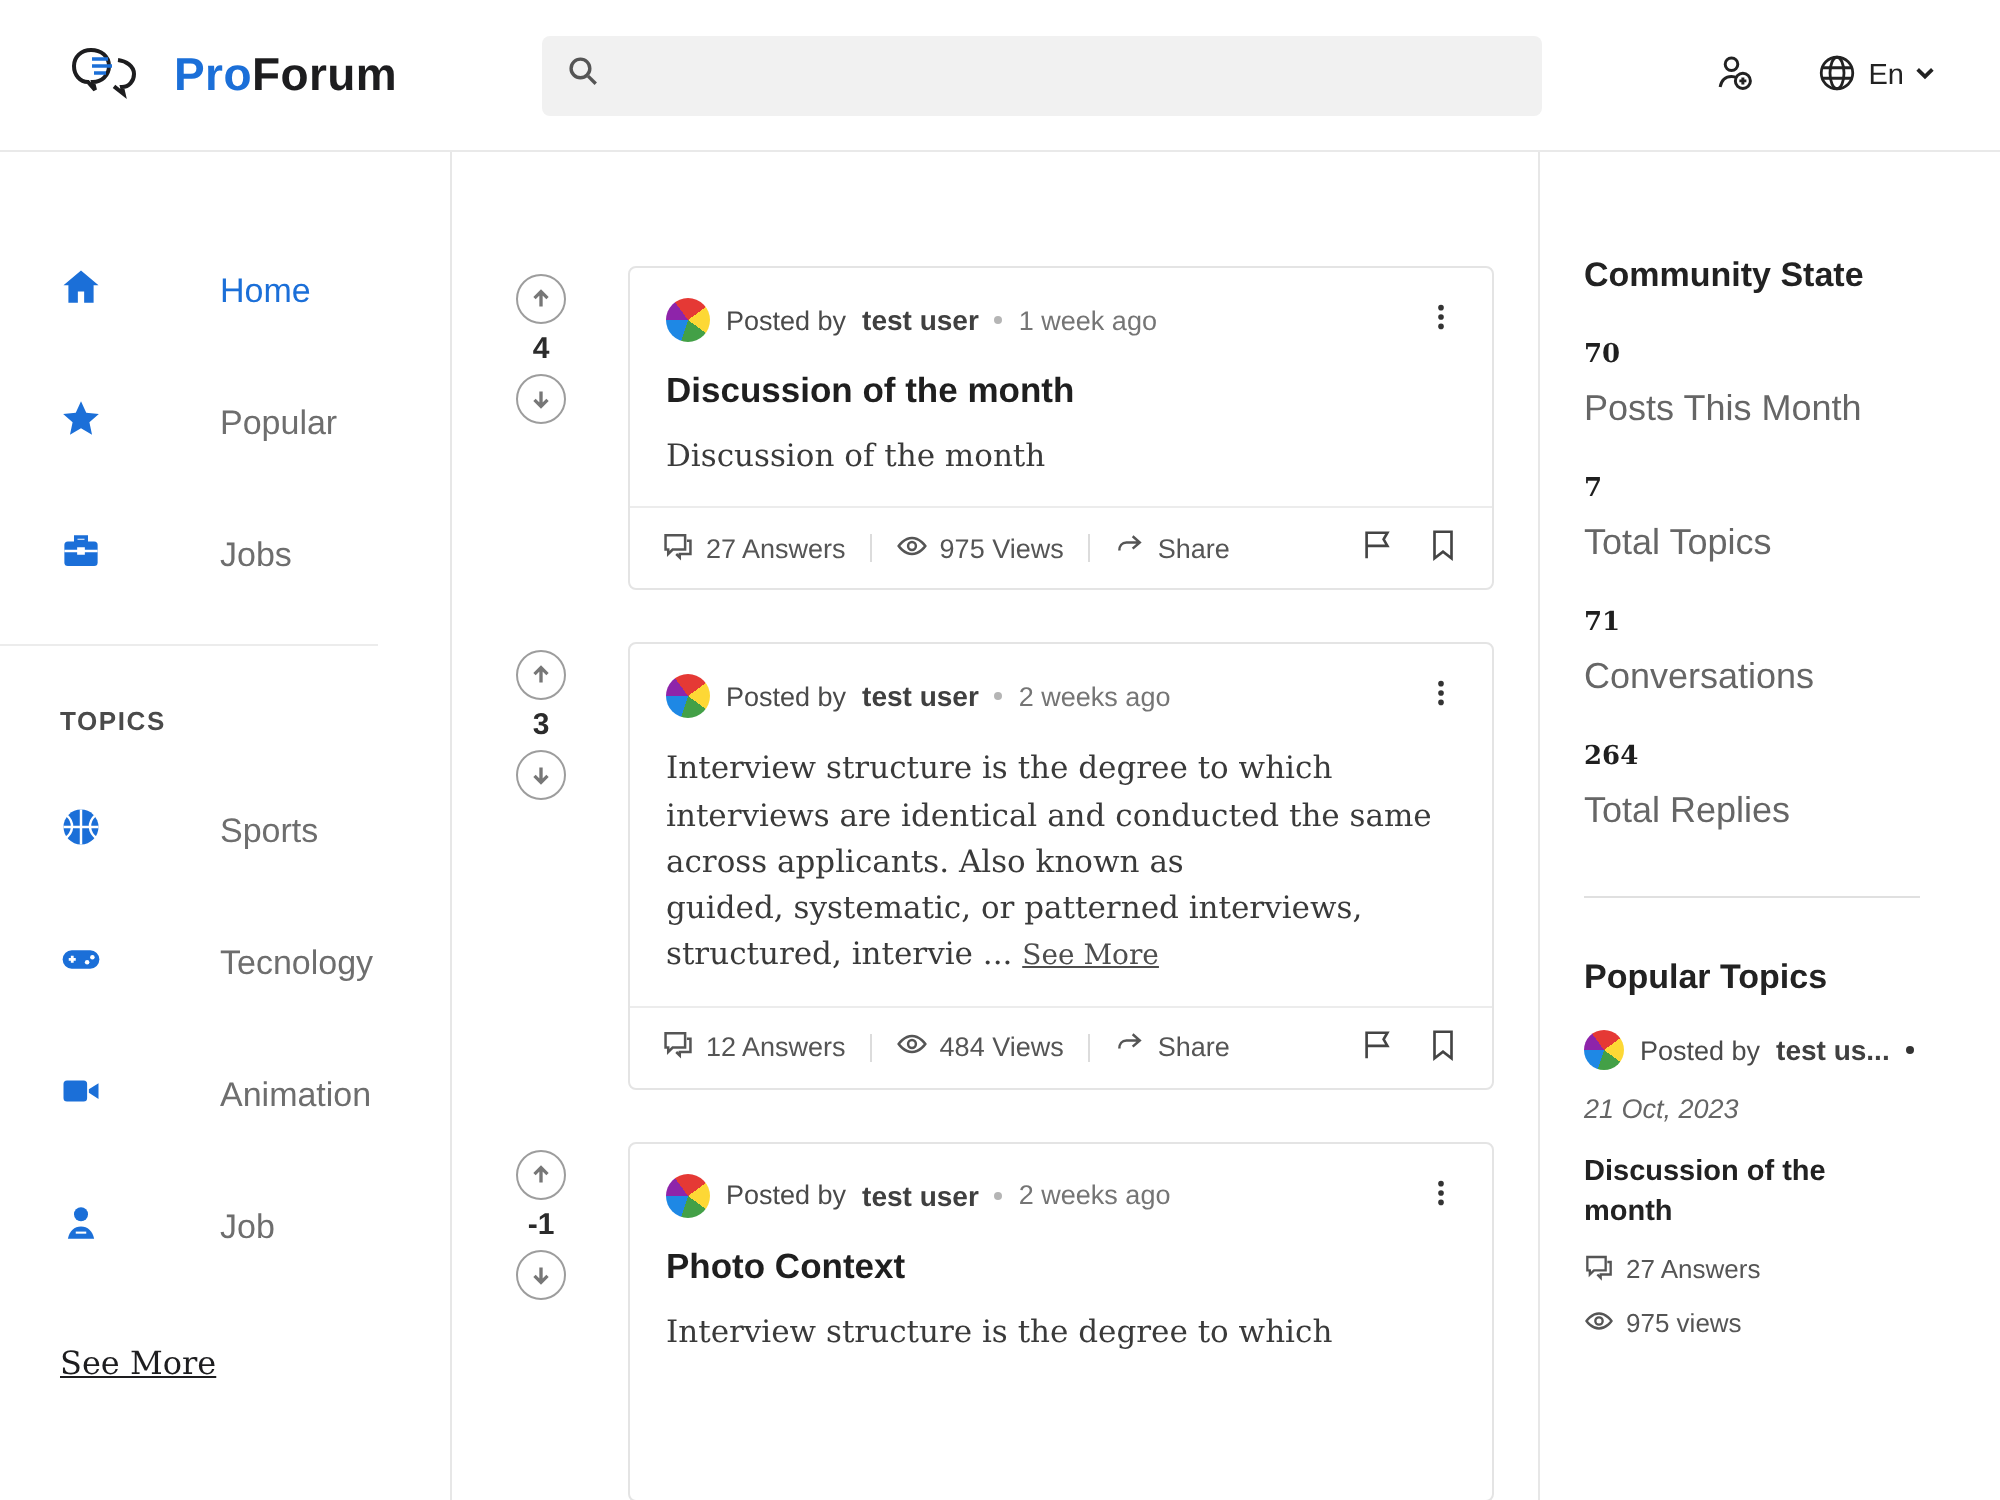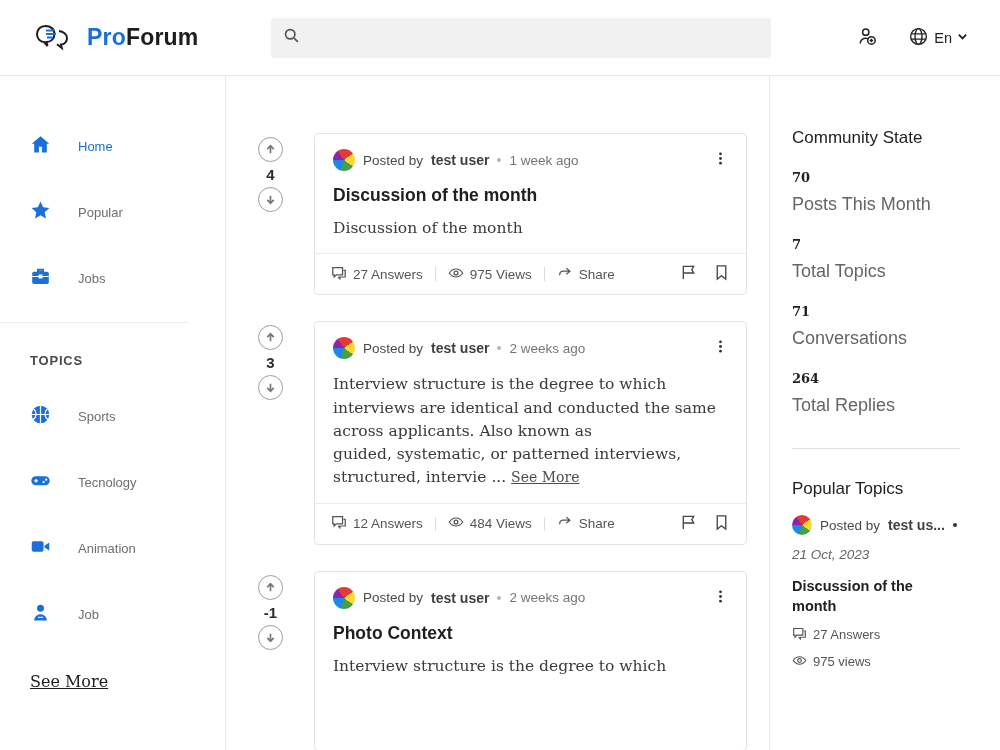--- a/index.html
+++ b/index.html
@@ -30,21 +30,21 @@
   .content { flex:1; display:flex; min-height:0; }
   aside.left { width:226px; flex:0 0 226px; border-right:1px solid #e7e7e7; padding-top:48px; }
   main.feed { width:544px; flex:0 0 544px; border-right:1px solid #e7e7e7;
     padding:57px 22px 0 32px; overflow:hidden; }
   aside.right { flex:1; padding:52px 20px 0 22px; overflow:hidden; }
 
   
   .nav-item { display:flex; align-items:center; gap:27px; padding:0 0 0 30px;
     height:44px; margin-bottom:22px; cursor:pointer; }
   .nav-item svg { width:21px; height:21px; flex:0 0 auto; }
-  .nav-label { font-size:13px; color:#6e6e6e; }
+  .nav-label { font-size:17px; color:#6e6e6e;margin-left:32px; }
   .nav-item.active .nav-label { color:#1b6fd8; }
   .side-divider { border:none; border-top:1px solid #ececec; margin:8px 36px 30px 0; }
   .topics-heading { font-size:13px; font-weight:bold; color:#4a4a4a;
     letter-spacing:0.8px; padding-left:30px; margin:18px 0 26px; }
   .see-more-side { display:inline-block; margin:14px 0 0 30px;
     font-family:"DejaVu Serif", serif; font-size:16px; color:#1d1d1f;
     text-decoration:underline; cursor:pointer; }
 
   
   .post-row { display:flex; margin-bottom:26px; }
@@ -78,21 +78,21 @@
   .foot-item { display:flex; align-items:center; gap:6px; font-size:13.5px;
     color:#555; cursor:pointer; }
   .foot-item svg { width:16px; height:16px; }
   .foot-sep { width:1px; height:14px; background:#dcdcdc; }
   .foot-right { margin-left:auto; display:flex; align-items:center; gap:16px; }
   .foot-right button { background:none; border:none; cursor:pointer; color:#444;
     display:flex; align-items:center; }
   .foot-right svg { width:17px; height:17px; }
 
   
-  .community-heading, .popular-heading { font-size:17px; font-weight:normal; color:#222; }
+  .community-heading, .popular-heading { font-size:17px; font-weight:bold; color:#222; }
   .stat-block { margin-top:22px; }
   .stat-value { font-family:"DejaVu Serif", serif; font-size:13px; font-weight:bold;
     color:#1f1f1f; }
   .stat-label { font-size:18px; color:#666; margin-top:9px; }
   .right-divider { border:none; border-top:1px solid #e0e0e0; margin:32px 20px 30px 0; }
   .pop-meta { display:flex; align-items:center; gap:8px; margin-top:16px; }
   .pop-date { font-size:13.5px; color:#666; margin-top:12px;font-style:italic; }
   .pop-title { font-size:14.5px; font-weight:bold; color:#222; margin-top:14px;
     line-height:1.4; max-width:130px; }
   .pop-stat { display:flex; align-items:center; gap:6px; font-size:13px; color:#555;

